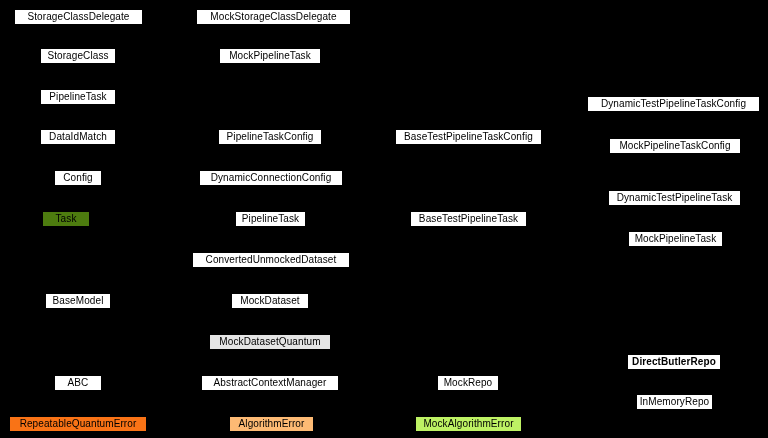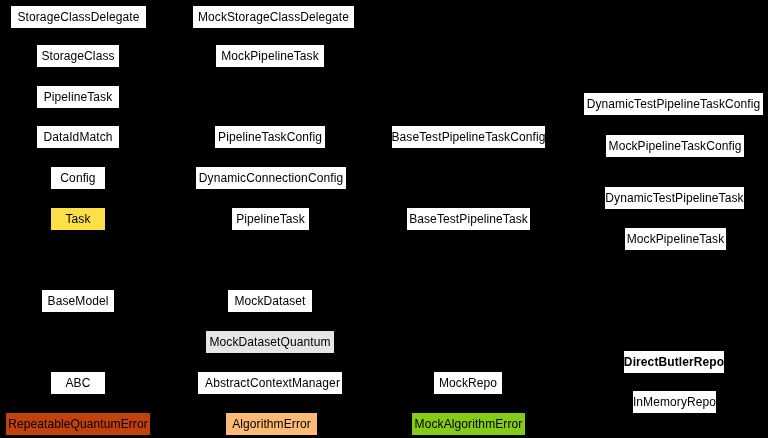--- a/index.html
+++ b/index.html
@@ -13,23 +13,23 @@
     width: 768px;
     height: 438px;
     background: #000000;
     overflow: hidden;
     font-family: "Liberation Sans", "DejaVu Sans", sans-serif;
   }
   .node-box {
     position: absolute;
     box-sizing: border-box;
     background: #ffffff;
-    border: 1px solid #0f766e;
+    border: 5px solid #0f766e;
     color: #000000;
-    font-size: 12px;
+    font-size: 10px;
     line-height: 1;
     letter-spacing: 0.1px;
     display: flex;
     align-items: center;
     justify-content: center;
     white-space: nowrap;
     cursor: pointer;
     user-select: none;
   }
   .node-label {
@@ -74,58 +74,61 @@
     </div>
     <div class="node-box" style="left: 50px; top: 166px; width: 56px; height: 24px; background: rgb(255, 255, 255); border-color: rgb(0, 0, 0); color: rgb(0, 0, 0);">
       <span class="node-label">Config</span>
     </div>
     <div class="node-box" style="left: 195px; top: 166px; width: 152px; height: 24px; background: rgb(255, 255, 255); border-color: rgb(0, 0, 0); color: rgb(0, 0, 0);">
       <span class="node-label">DynamicConnectionConfig</span>
     </div>
     <div class="node-box" style="left: 604px; top: 186px; width: 141px; height: 24px; background: rgb(255, 255, 255); border-color: rgb(0, 0, 0); color: rgb(0, 0, 0);">
       <span class="node-label">DynamicTestPipelineTask</span>
     </div>
-    <div class="node-box" style="left: 50px; top: 207px; width: 56px; height: 24px; background: #fde047; border-color: rgb(0, 0, 0); color: rgb(0, 0, 0);">
+    <div class="node-box" style="left: 38px; top: 207px; width: 56px; height: 24px; background: #4d7c0f; border-color: rgb(0, 0, 0); color: rgb(0, 0, 0);">
       <span class="node-label">Task</span>
     </div>
     <div class="node-box" style="left: 231px; top: 207px; width: 79px; height: 24px; background: rgb(255, 255, 255); border-color: rgb(0, 0, 0); color: rgb(0, 0, 0);">
       <span class="node-label">PipelineTask</span>
     </div>
     <div class="node-box" style="left: 406px; top: 207px; width: 125px; height: 24px; background: rgb(255, 255, 255); border-color: rgb(0, 0, 0); color: rgb(0, 0, 0);">
       <span class="node-label">BaseTestPipelineTask</span>
     </div>
     <div class="node-box" style="left: 624px; top: 227px; width: 103px; height: 24px; background: rgb(255, 255, 255); border-color: rgb(0, 0, 0); color: rgb(0, 0, 0);">
       <span class="node-label">MockPipelineTask</span>
+    </div>
+    <div class="node-box" style="left: 188px; top: 248px; width: 166px; height: 24px; background: rgb(255, 255, 255); border-color: rgb(0, 0, 0); color: rgb(0, 0, 0);">
+      <span class="node-label">ConvertedUnmockedDataset</span>
     </div>
     <div class="node-box" style="left: 41px; top: 289px; width: 74px; height: 24px; background: rgb(255, 255, 255); border-color: rgb(0, 0, 0); color: rgb(0, 0, 0);">
       <span class="node-label">BaseModel</span>
     </div>
     <div class="node-box" style="left: 227px; top: 289px; width: 86px; height: 24px; background: rgb(255, 255, 255); border-color: rgb(0, 0, 0); color: rgb(0, 0, 0);">
       <span class="node-label">MockDataset</span>
     </div>
     <div class="node-box" style="left: 205px; top: 330px; width: 130px; height: 24px; background: #e5e5e5; border-color: rgb(0, 0, 0); color: rgb(0, 0, 0);">
       <span class="node-label">MockDatasetQuantum</span>
     </div>
     <div class="node-box" style="left: 623px; top: 350px; width: 102px; height: 24px; background: rgb(255, 255, 255); border-color: rgb(0, 0, 0); color: rgb(0, 0, 0); font-weight: bold;">
       <span class="node-label">DirectButlerRepo</span>
     </div>
     <div class="node-box" style="left: 50px; top: 371px; width: 56px; height: 24px; background: rgb(255, 255, 255); border-color: rgb(0, 0, 0); color: rgb(0, 0, 0);">
       <span class="node-label">ABC</span>
     </div>
-    <div class="node-box" style="left: 197px; top: 371px; width: 146px; height: 24px; background: rgb(255, 255, 255); border-color: rgb(0, 0, 0); color: rgb(0, 0, 0); justify-content: flex-end;">
+    <div class="node-box" style="left: 197px; top: 371px; width: 146px; height: 24px; background: rgb(255, 255, 255); border-color: rgb(0, 0, 0); color: rgb(0, 0, 0);">
       <span class="node-label">AbstractContextManager</span>
     </div>
     <div class="node-box" style="left: 433px; top: 371px; width: 70px; height: 24px; background: rgb(255, 255, 255); border-color: rgb(0, 0, 0); color: rgb(0, 0, 0);">
       <span class="node-label">MockRepo</span>
     </div>
     <div class="node-box" style="left: 632px; top: 390px; width: 85px; height: 24px; background: rgb(255, 255, 255); border-color: rgb(0, 0, 0); color: rgb(0, 0, 0);">
       <span class="node-label">InMemoryRepo</span>
     </div>
-    <div class="node-box" style="left: 5px; top: 412px; width: 146px; height: 24px; background: #c2410c; border-color: rgb(0, 0, 0); color: rgb(0, 0, 0);">
+    <div class="node-box" style="left: 5px; top: 412px; width: 146px; height: 24px; background: #f97316; border-color: rgb(0, 0, 0); color: rgb(0, 0, 0);">
       <span class="node-label">RepeatableQuantumError</span>
     </div>
     <div class="node-box" style="left: 225px; top: 412px; width: 93px; height: 24px; background: #fdba74; border-color: rgb(0, 0, 0); color: rgb(0, 0, 0);">
       <span class="node-label">AlgorithmError</span>
     </div>
-    <div class="node-box" style="left: 411px; top: 412px; width: 115px; height: 24px; background: #84cc16; border-color: rgb(0, 0, 0); color: rgb(0, 0, 0);">
+    <div class="node-box" style="left: 411px; top: 412px; width: 115px; height: 24px; background: #bef264; border-color: rgb(0, 0, 0); color: rgb(0, 0, 0);">
       <span class="node-label">MockAlgorithmError</span>
     </div>
   </div>
 
 </body></html>

